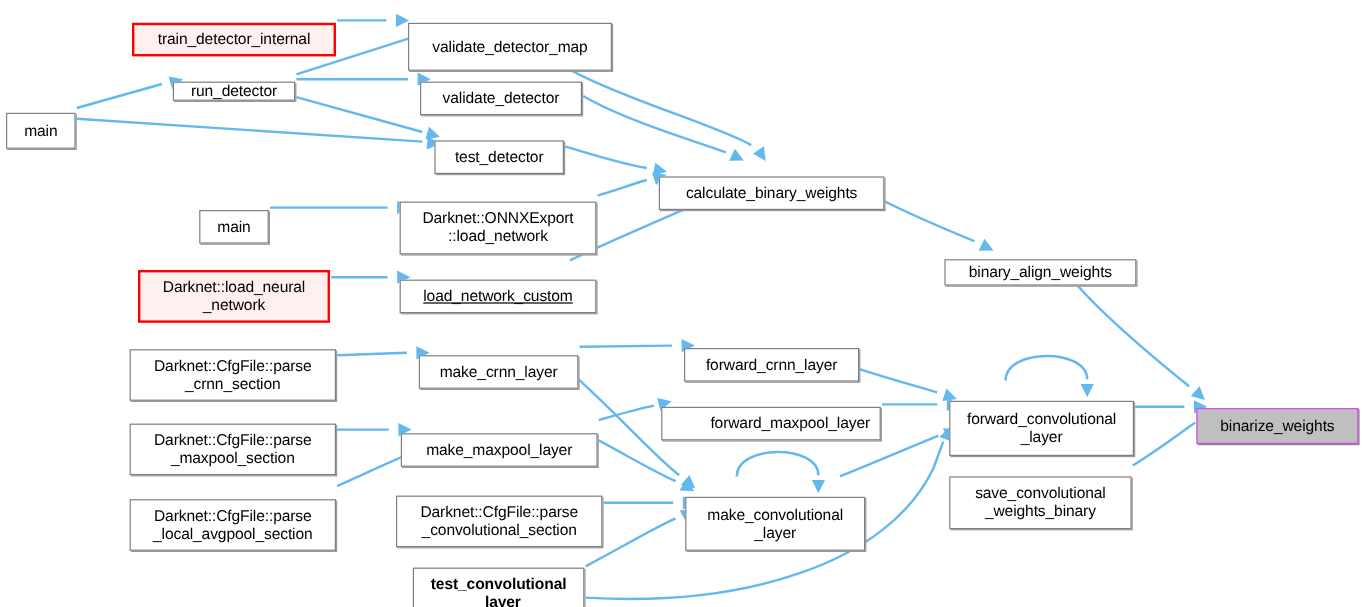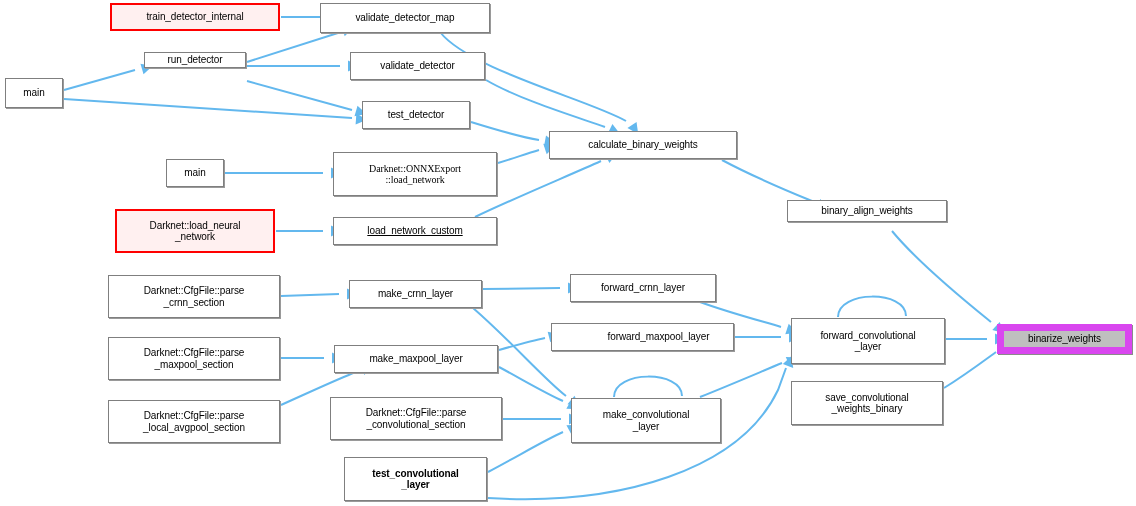--- a/index.html
+++ b/index.html
@@ -37,36 +37,37 @@
     box-sizing: border-box;
     display: flex;
     align-items: center;
     justify-content: center;
     text-align: center;
     line-height: 1.12;
     color: #000000;
     background: #ffffff;
     border: 1px solid #808080;
     font-family: "Liberation Sans", sans-serif;
-    font-size: 10px;
+    font-size: 13px;
     white-space: pre-line;
     letter-spacing: -0.1px;
+    margin-top: 16px;
   }
   .node.plain {
     border: 1px solid #7f7f7f;
     box-shadow: 1px 1px 0 0 #9a9a9a;
   }
   .node.highlight-red {
     border: 2px solid #ff0000;
     background: #fff0f0;
     box-shadow: none;
   }
   .node.current {
     background: #bfbfbf;
-    border: 7px solid #d946ef;
+    border: 1px solid #d946ef;
     box-shadow: 1px 1px 0 0 #8a8a8a;
   }
 </style>
 </head>
 <body>
 
 <div id="graph-root">
   <svg id="graph-svg" viewBox="0 0 1136 506" xmlns="http://www.w3.org/2000/svg">
     <g id="edges-group">
         <path class="edge-path" d="M 281,17 L 322,17"></path>
@@ -132,27 +133,27 @@
         <polygon class="edge-head" points="0,-5.5 11,0 0,5.5" transform="translate(788,362) rotate(-24)"></polygon>
         <polygon class="edge-head" points="0,-5.5 11,0 0,5.5" transform="translate(788,366) rotate(-70)"></polygon>
         <polygon class="edge-head" points="0,-5.5 11,0 0,5.5" transform="translate(995,339) rotate(0)"></polygon>
         <polygon class="edge-head" points="0,-5.5 11,0 0,5.5" transform="translate(1000,350) rotate(-36)"></polygon>
         <polygon class="edge-head" points="0,-5.5 11,0 0,5.5" transform="translate(906,320) rotate(90)"></polygon>
         <polygon class="edge-head" points="0,-5.5 11,0 0,5.5" transform="translate(682,400) rotate(90)"></polygon>
       </g>
   </svg>
   <div id="nodes-layer">
       <div class="node highlight-red" style="left: 110px; top: 3px; width: 170px; height: 28px;">train_detector_internal</div>
-      <div class="node plain" style="left: 320px; top: 3px; width: 170px; height: 30px;">validate_detector_map</div>
+      <div class="node plain" style="left: 340px; top: 3px; width: 170px; height: 40px;">validate_detector_map</div>
       <div class="node plain" style="left: 144px; top: 52px; width: 102px; height: 16px;">run_detector</div>
       <div class="node plain" style="left: 350px; top: 52px; width: 135px; height: 28px;">validate_detector</div>
       <div class="node plain" style="left: 5px; top: 78px; width: 58px; height: 30px;">main</div>
       <div class="node plain" style="left: 362px; top: 101px; width: 108px; height: 28px;">test_detector</div>
       <div class="node plain" style="left: 549px; top: 131px; width: 188px; height: 28px;">calculate_binary_weights</div>
-      <div class="node plain" style="left: 333px; top: 152px; width: 164px; height: 44px; font-family: Liberation Serif, serif;">Darknet::ONNXExport
+      <div class="node plain" style="left: 333px; top: 152px; width: 164px; height: 44px;">Darknet::ONNXExport
 ::load_network</div>
       <div class="node plain" style="left: 166px; top: 159px; width: 58px; height: 28px;">main</div>
       <div class="node plain" style="left: 787px; top: 200px; width: 160px; height: 22px;">binary_align_weights</div>
       <div class="node highlight-red" style="left: 115px; top: 209px; width: 160px; height: 44px;">Darknet::load_neural
 _network</div>
       <div class="node plain" style="left: 333px; top: 217px; width: 164px; height: 28px; text-decoration: underline;">load_network_custom</div>
       <div class="node plain" style="left: 108px; top: 275px; width: 172px; height: 43px;">Darknet::CfgFile::parse
 _crnn_section</div>
       <div class="node plain" style="left: 570px; top: 274px; width: 146px; height: 28px;">forward_crnn_layer</div>
       <div class="node plain" style="left: 349px; top: 280px; width: 133px; height: 28px;">make_crnn_layer</div>

